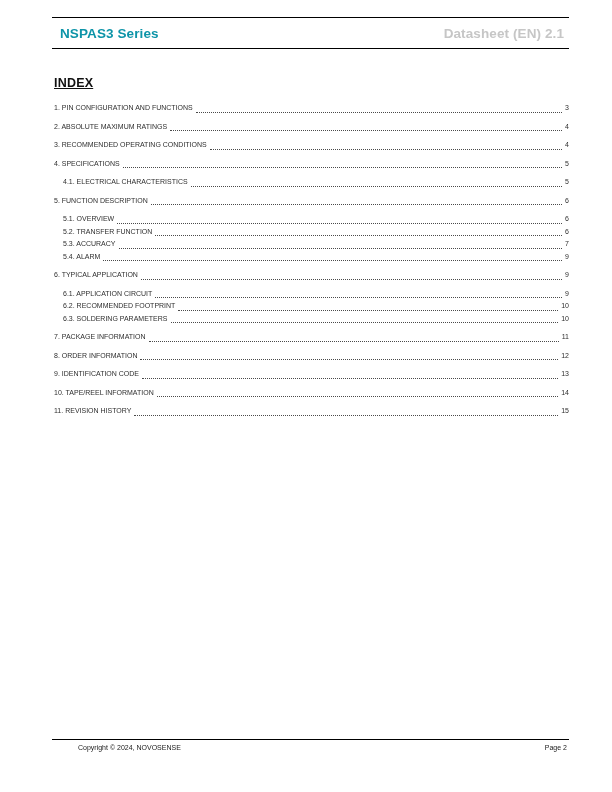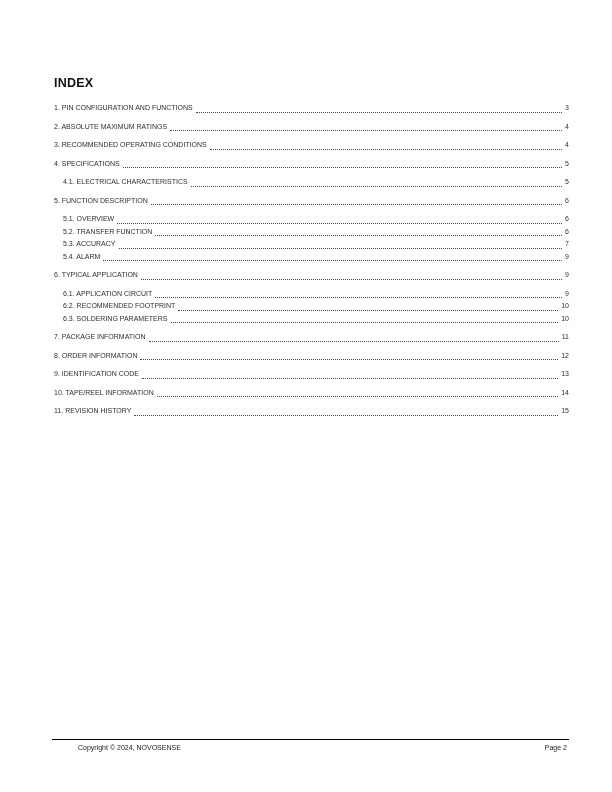--- a/index.html
+++ b/index.html
@@ -51,20 +51,21 @@
     left: 52px;
     right: 43px;
   }
   .index-title {
     margin: 27px 0 12px 2px;
     font-size: 12.5px;
     font-weight: bold;
     color: #111;
     line-height: 14px;
     letter-spacing: 0.2px;
+    text-decoration: underline;
   }
   .toc-row {
     display: flex;
     align-items: flex-end;
     font-size: 7px;
     line-height: 12.5px;
     color: #2e2e2e;
   }
   .toc-row.main { margin: 6px 0; padding-left: 2px; }
   .toc-row.sub  { margin: 0;    padding-left: 11px; }
@@ -92,20 +93,24 @@
     box-sizing: border-box;
   }
   .footer .copyright { padding-left: 26px; }
   .footer .pagenum   { padding-right: 2px; }
 </style>
 </head>
 <body>
 
 <div class="page">
 
+  <div class="header">
+    <span class="product">NSPAS3 Series</span>
+    <span class="doctitle">Datasheet (EN) 2.1</span>
+  </div>
 
   <div class="content">
     <div class="index-title">INDEX</div>
 
     <div>
       <div class="toc-row main">
         <span class="toc-label">1. PIN CONFIGURATION AND FUNCTIONS</span>
         <span class="toc-dots"></span>
         <span class="toc-page">3</span>
       </div>

